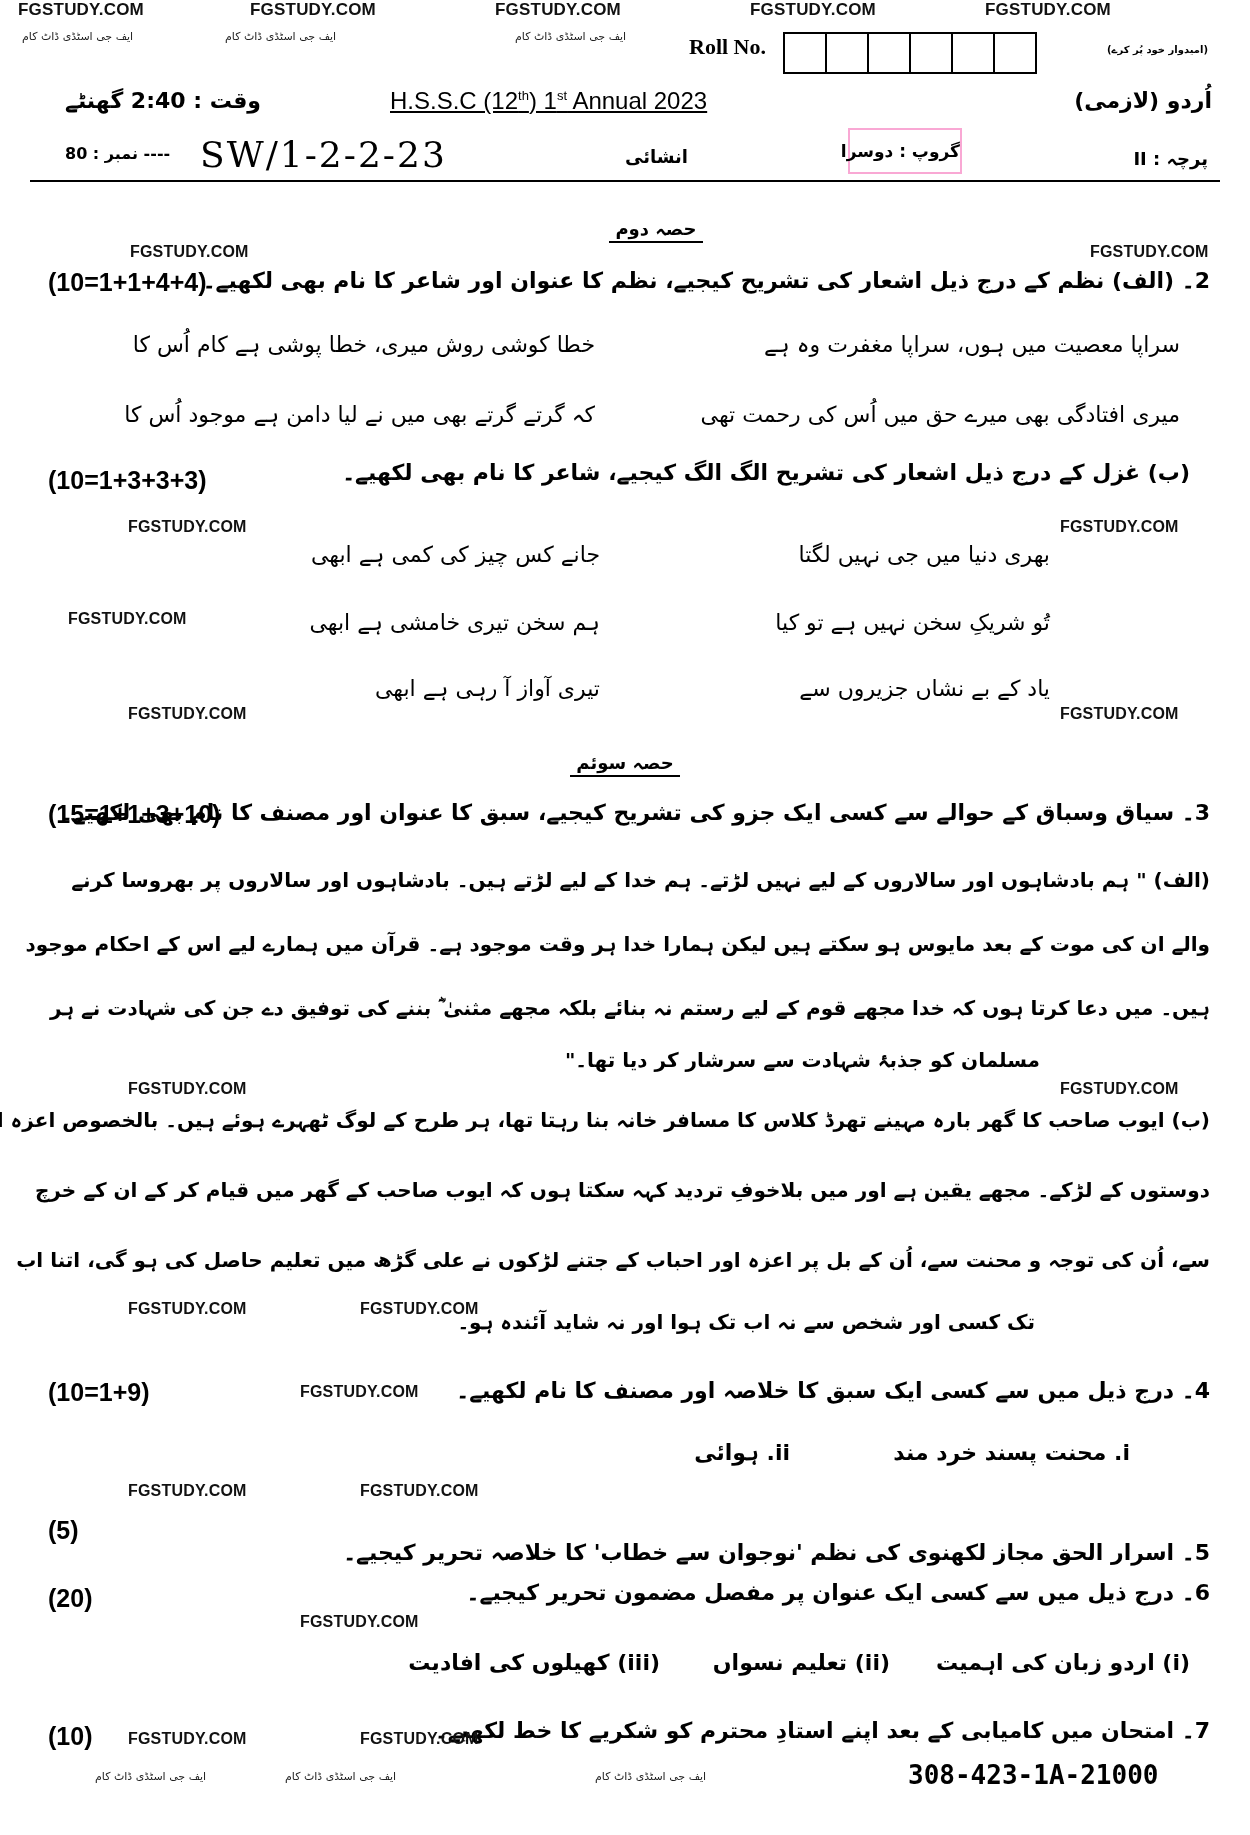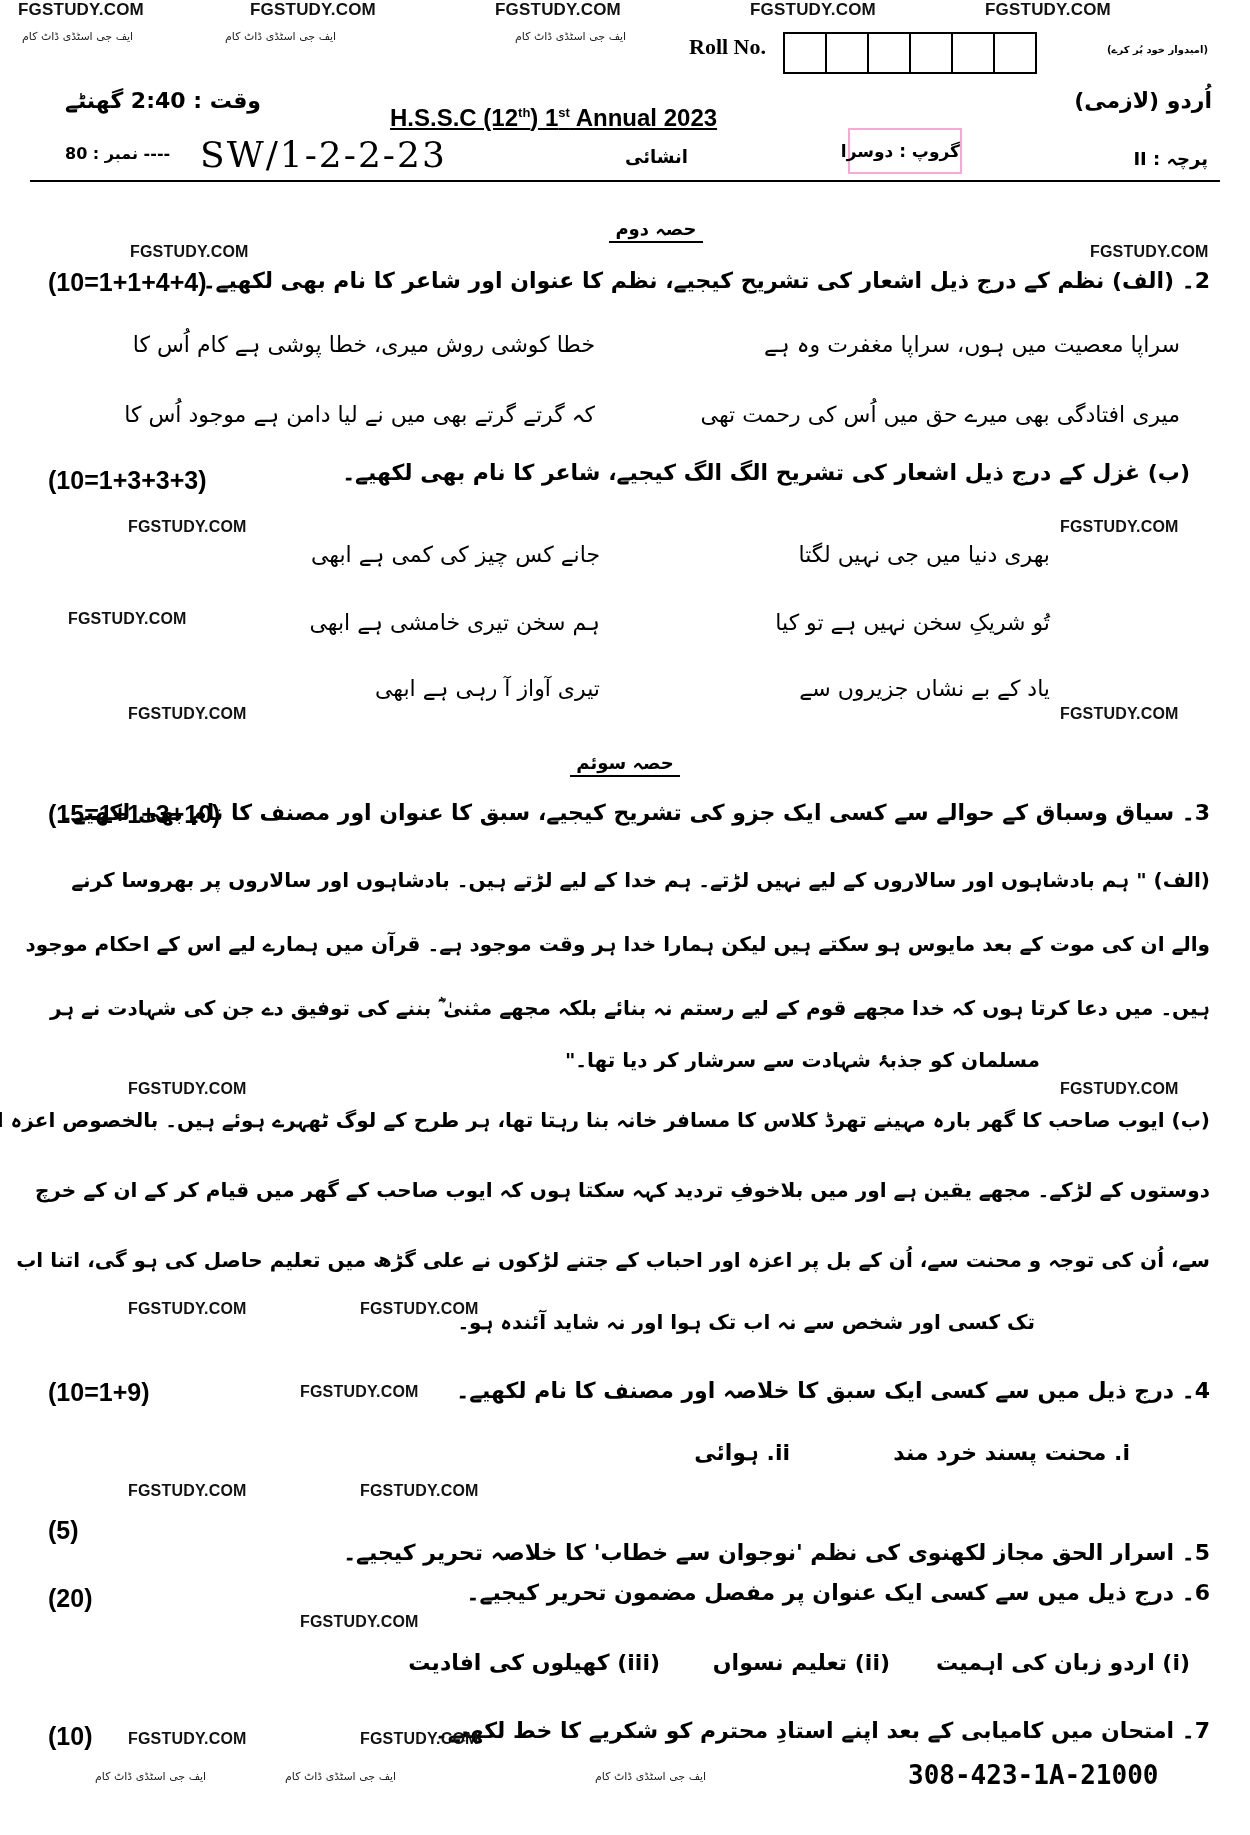--- a/index.html
+++ b/index.html
@@ -34,21 +34,21 @@
   <span class="rollbox"></span>
   <span class="rollbox"></span>
   <span class="rollbox"></span>
   <span class="rollbox"></span>
   <span class="rollbox"></span>
   <span class="rollbox"></span>
 </div>
 <div class="abs ur" style="right:42px;top:44px;font-size:10px;font-weight:bold;">(امیدوار خود پُر کرے)</div>
 
 <div class="abs ur" style="left:65px;top:88px;font-size:22px;font-weight:bold;">وقت : 2:40 گھنٹے</div>
-<div class="abs" style="left:390px;top:104px;font-family:'Liberation Sans',sans-serif;font-weight:bold;font-size:24px;text-decoration:underline;"><span>H.S.S.C (12</span><sup style="font-size:13px;">th</sup><span>) 1</span><sup style="font-size:13px;">st</sup><span> Annual 2023</span></div>
+<div class="abs" style="left:390px;top:87px;font-family:'Liberation Sans',sans-serif;font-weight:normal;font-size:24px;text-decoration:underline;"><span>H.S.S.C (12</span><sup style="font-size:13px;">th</sup><span>) 1</span><sup style="font-size:13px;">st</sup><span> Annual 2023</span></div>
 <div class="abs ur" style="right:38px;top:88px;font-size:22px;font-weight:bold;">اُردو (لازمی)</div>
 
 <div class="abs ur" style="left:65px;top:144px;font-size:16px;font-weight:bold;direction:ltr;">80 : نمبر ----</div>
 <div class="abs" style="left:200px;top:134px;font-family:'DejaVu Serif',serif;font-size:36px;letter-spacing:2px;">SW/1-2-2-23</div>
 <div class="abs ur" style="left:625px;top:146px;font-size:18px;font-weight:bold;">انشائی</div>
 <div class="abs ur" style="left:848px;top:128px;width:110px;height:42px;border:2px solid #f9a8d4;text-align:center;line-height:42px;font-size:17px;font-weight:bold;">گروپ : دوسرا</div>
 <div class="abs ur" style="right:42px;top:148px;font-size:18px;font-weight:bold;">پرچہ : II</div>
 <div class="abs" style="left:30px;top:180px;width:1190px;border-top:2px solid #000;"></div>
 
 <div class="heading" style="top:218px;padding-left:31px;"><span>حصہ دوم</span></div>

